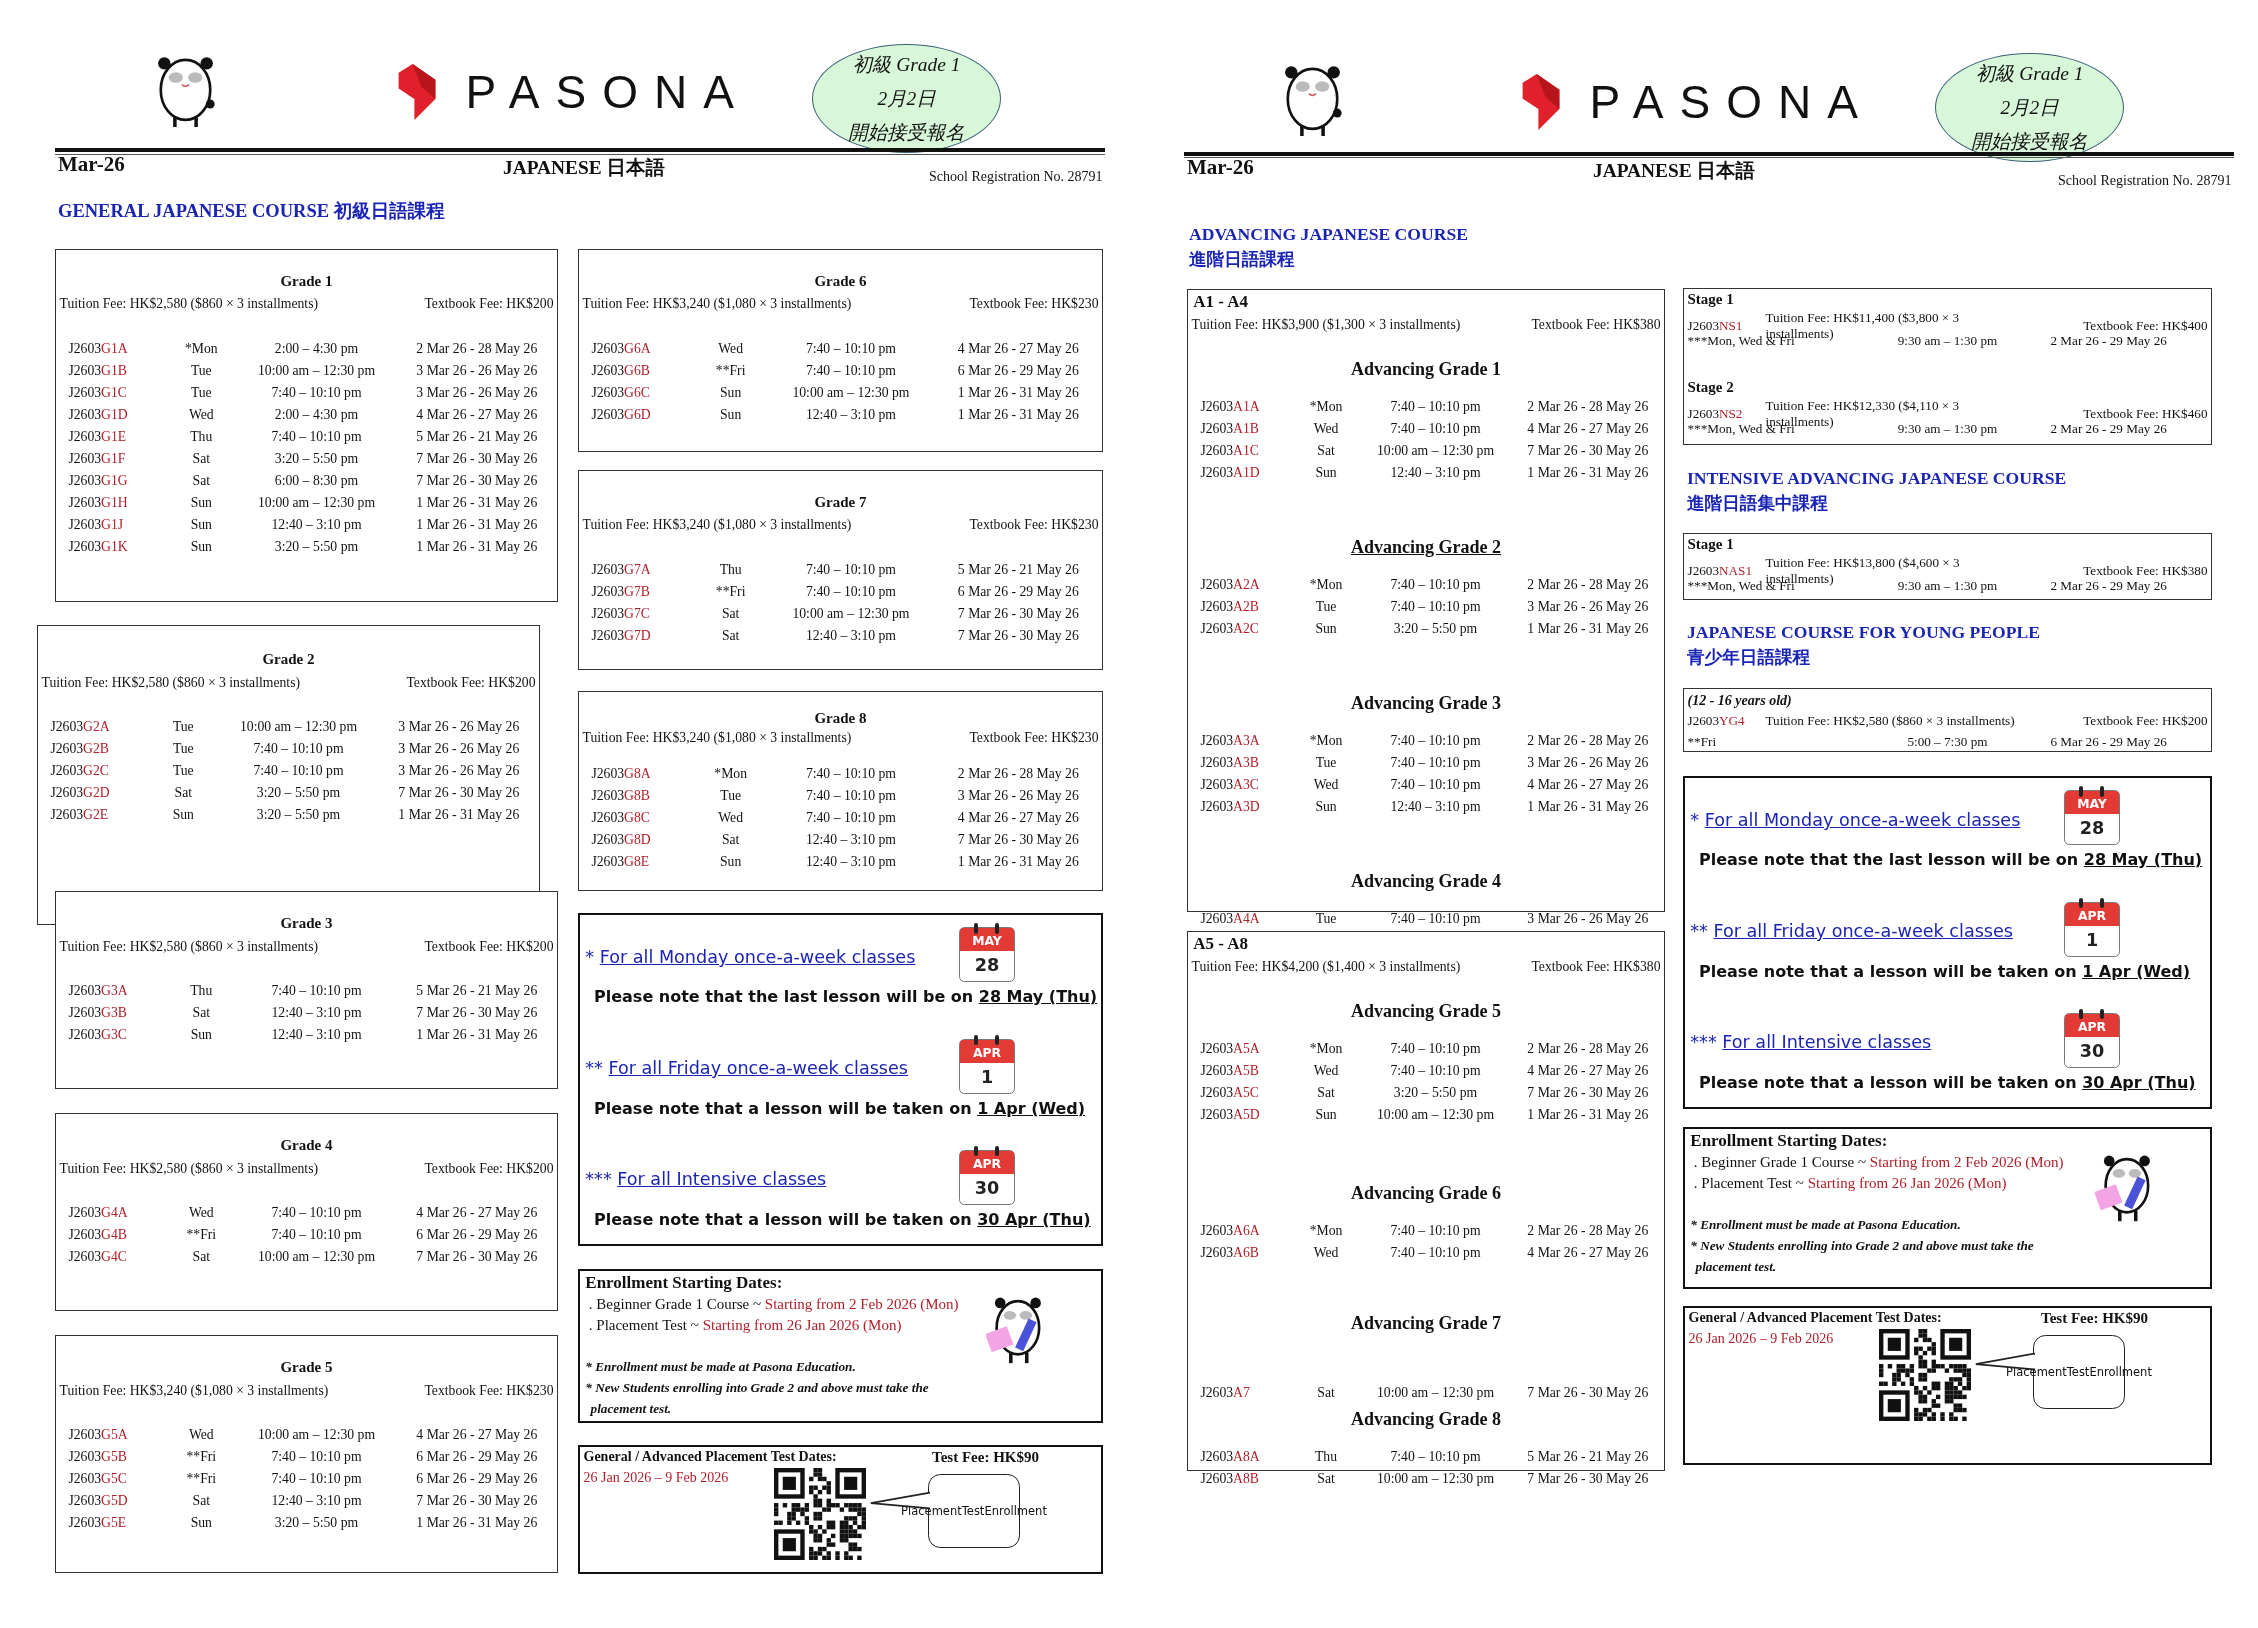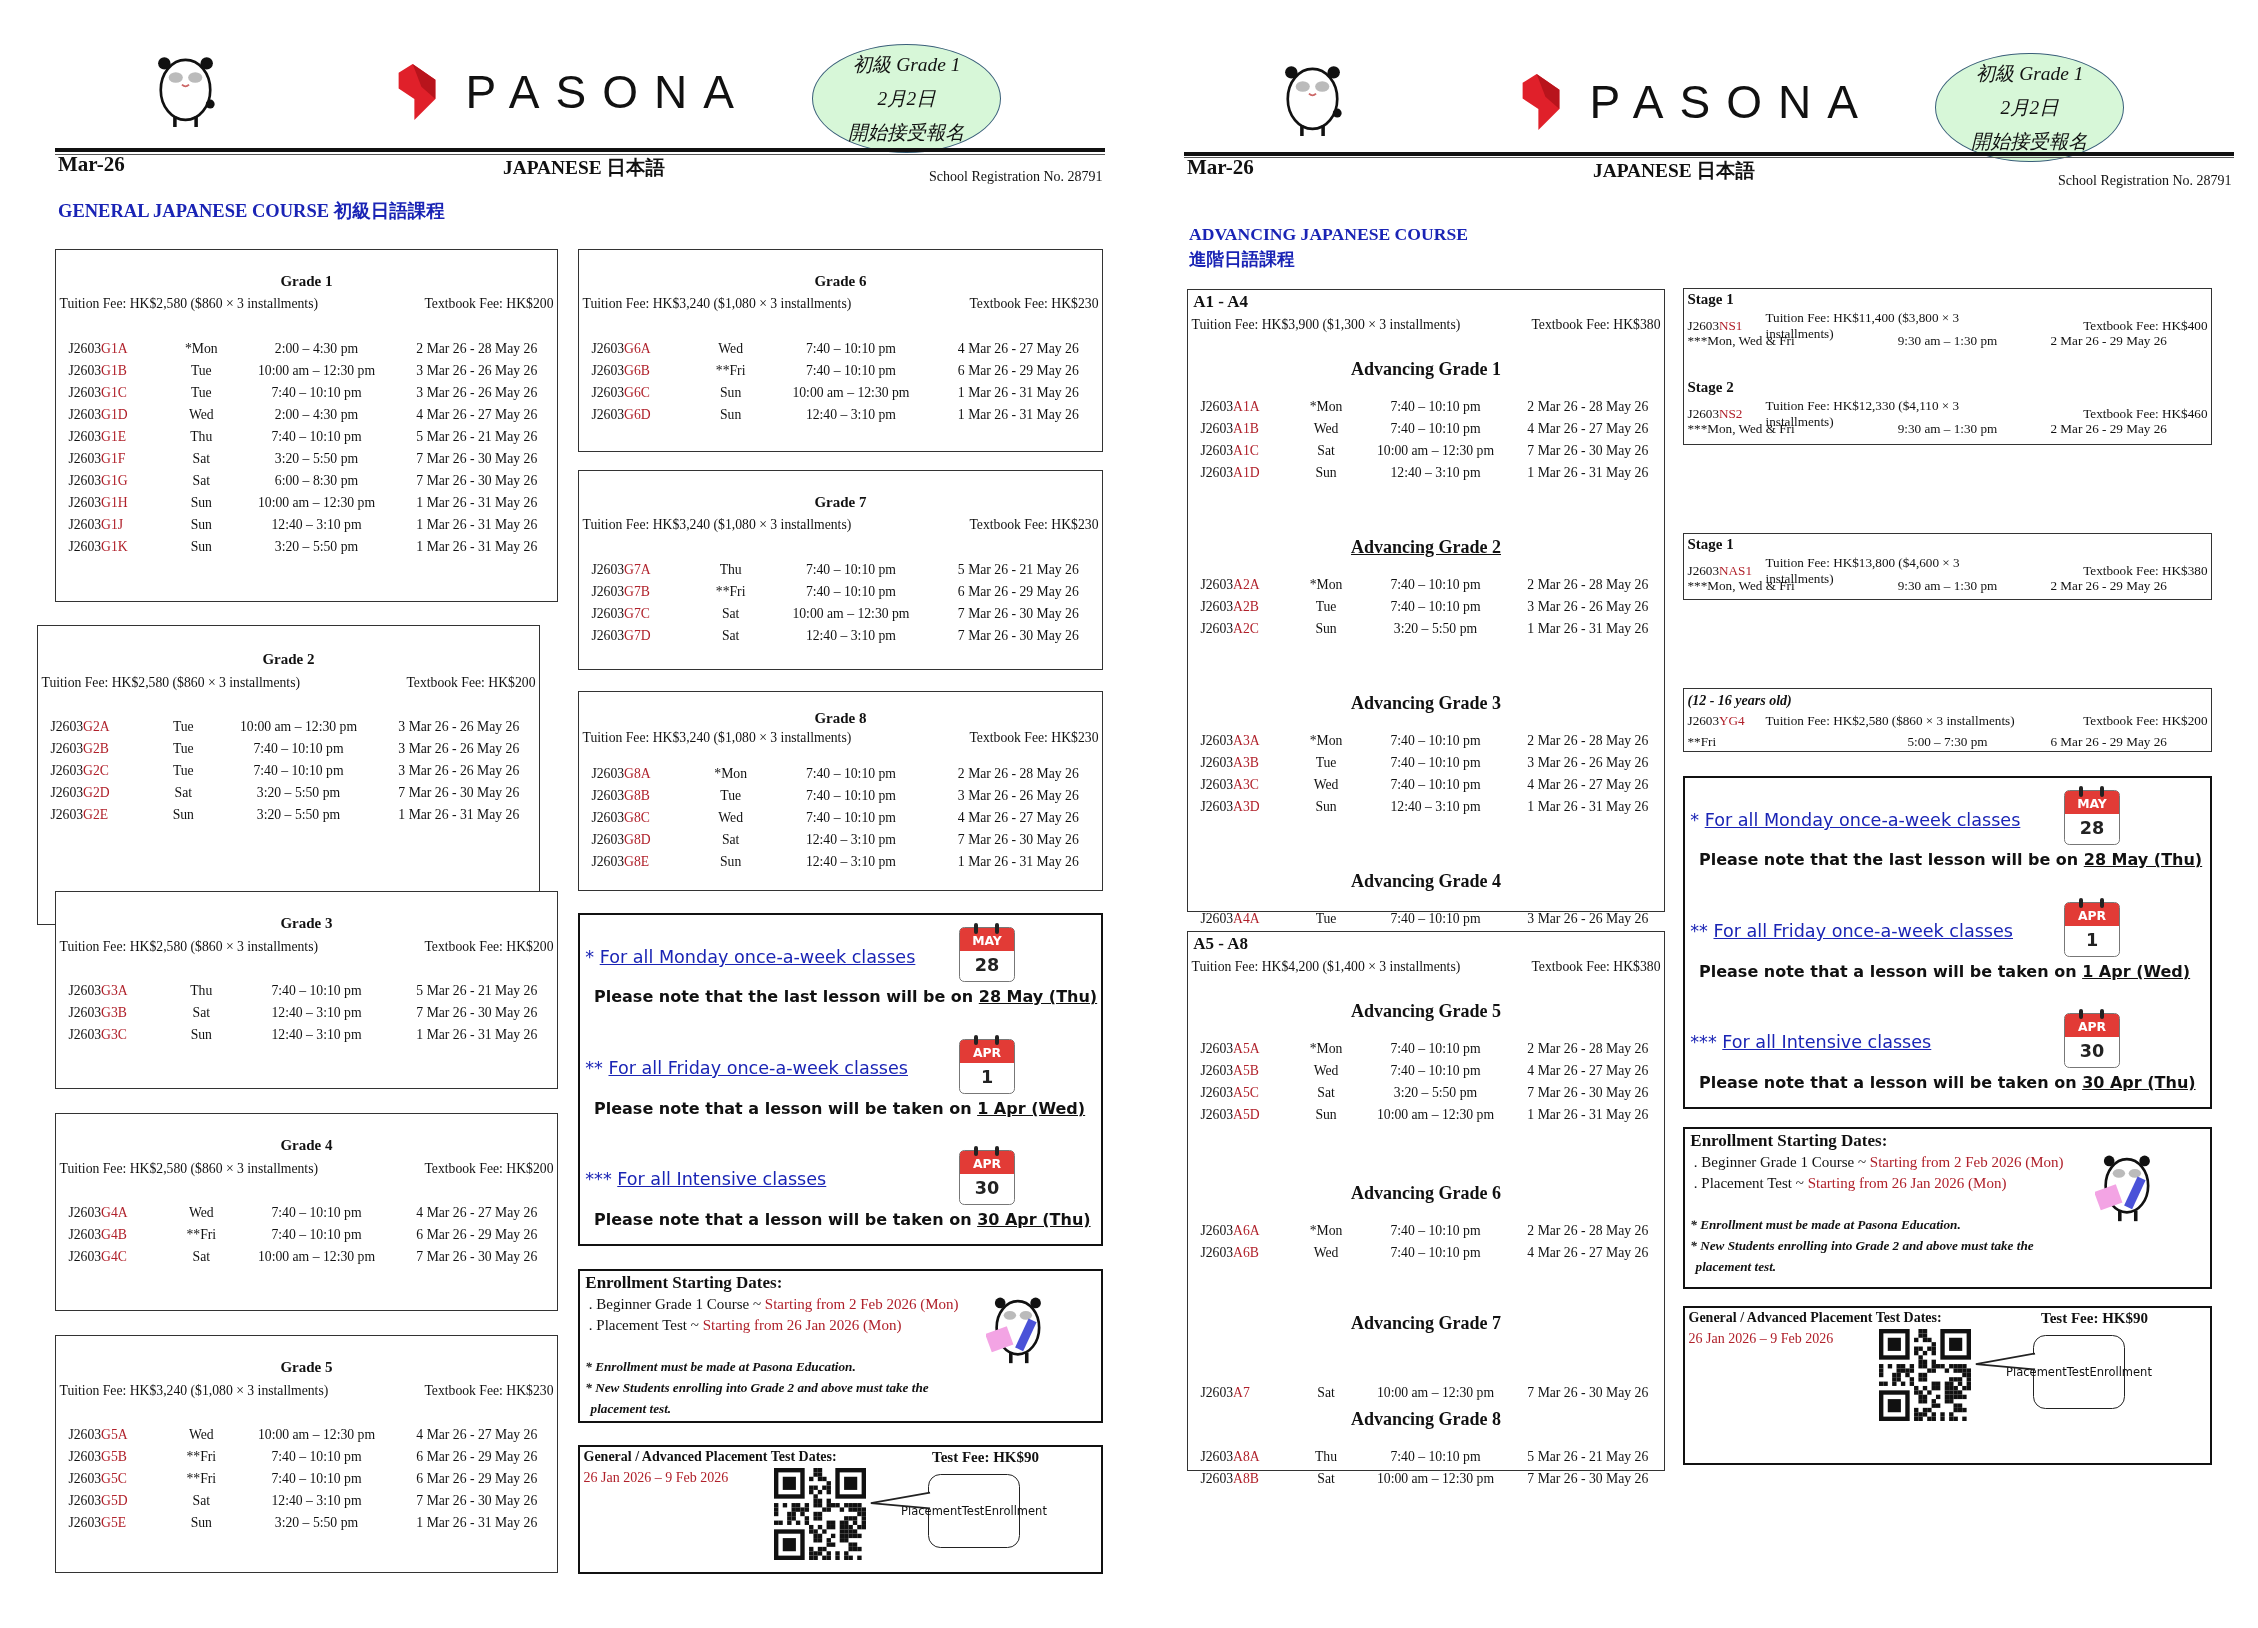--- a/index.html
+++ b/index.html
@@ -834,36 +834,44 @@
           <span style="text-align: right;">Textbook Fee: HK$460</span>
         </div>
         <div class="stage-line2">
           <span>***Mon, Wed &amp; Fri</span>
           <span>9:30 am – 1:30 pm</span>
           <span>2 Mar 26 - 29 May 26</span>
         </div>
       </div>
     </div>
 
+  <div class="sec-title" style="left:558px; top:466px;">
+    <div>INTENSIVE ADVANCING JAPANESE COURSE</div>
+    <div>進階日語集中課程</div>
+  </div>
   <div class="box" style="left:554px; top:533px; width:529px; height:67px;">
       <div class="stage" style="top: 1.8px;">
         <div class="stage-title">Stage 1</div>
         <div class="stage-line">
           <span><span>J2603</span><span class="red">NAS1</span></span>
           <span>Tuition Fee: HK$13,800  ($4,600 × 3 installments)</span>
           <span style="text-align: right;">Textbook Fee: HK$380</span>
         </div>
         <div class="stage-line2">
           <span>***Mon, Wed &amp; Fri</span>
           <span>9:30 am – 1:30 pm</span>
           <span>2 Mar 26 - 29 May 26</span>
         </div>
       </div>
     </div>
 
+  <div class="sec-title" style="left:558px; top:620px;">
+    <div>JAPANESE COURSE FOR YOUNG PEOPLE</div>
+    <div>青少年日語課程</div>
+  </div>
   <div class="box" style="left:554px; top:688px; width:529px; height:64px;">
     <div class="stage" style="top:3.5px;">
       <div class="stage-title" style="font-style:italic; font-size:14px;">(12 - 16 years old)</div>
       <div class="stage-line">
         <span><span>J2603</span><span class="red">YG4</span></span>
         <span>Tuition Fee: HK$2,580  ($860 × 3 installments)</span>
         <span style="text-align:right;">Textbook Fee: HK$200</span>
       </div>
       <div class="stage-line2">
         <span>**Fri</span>

